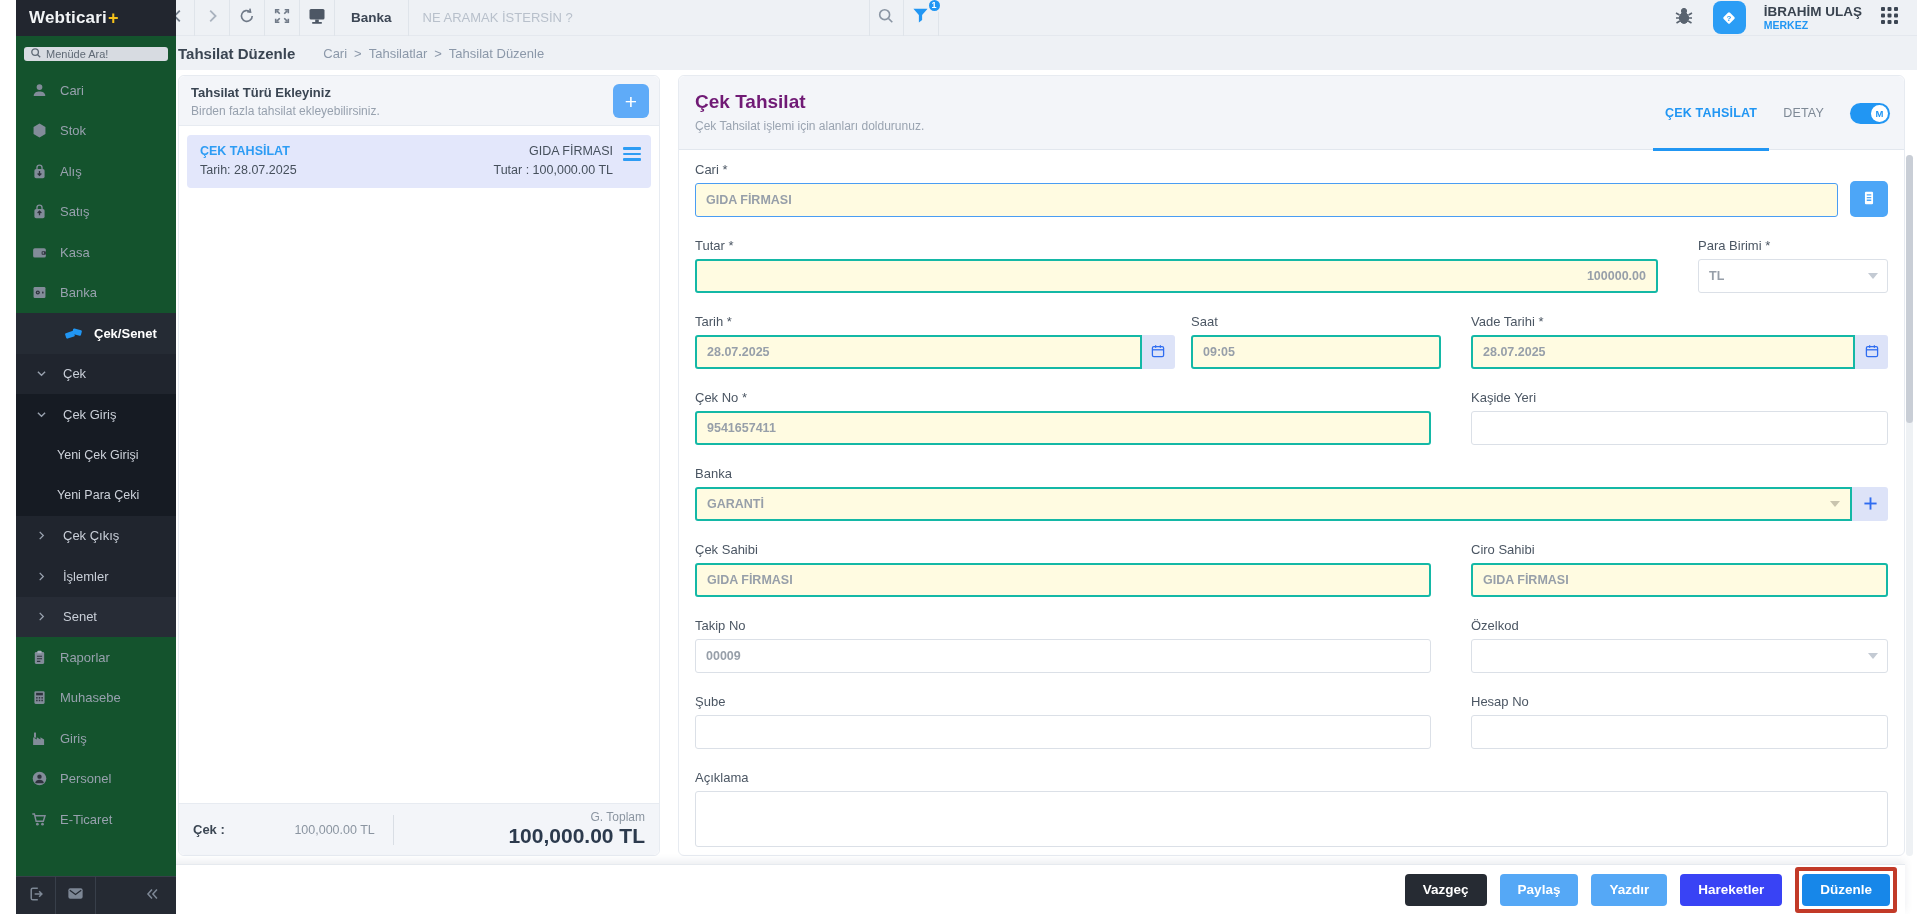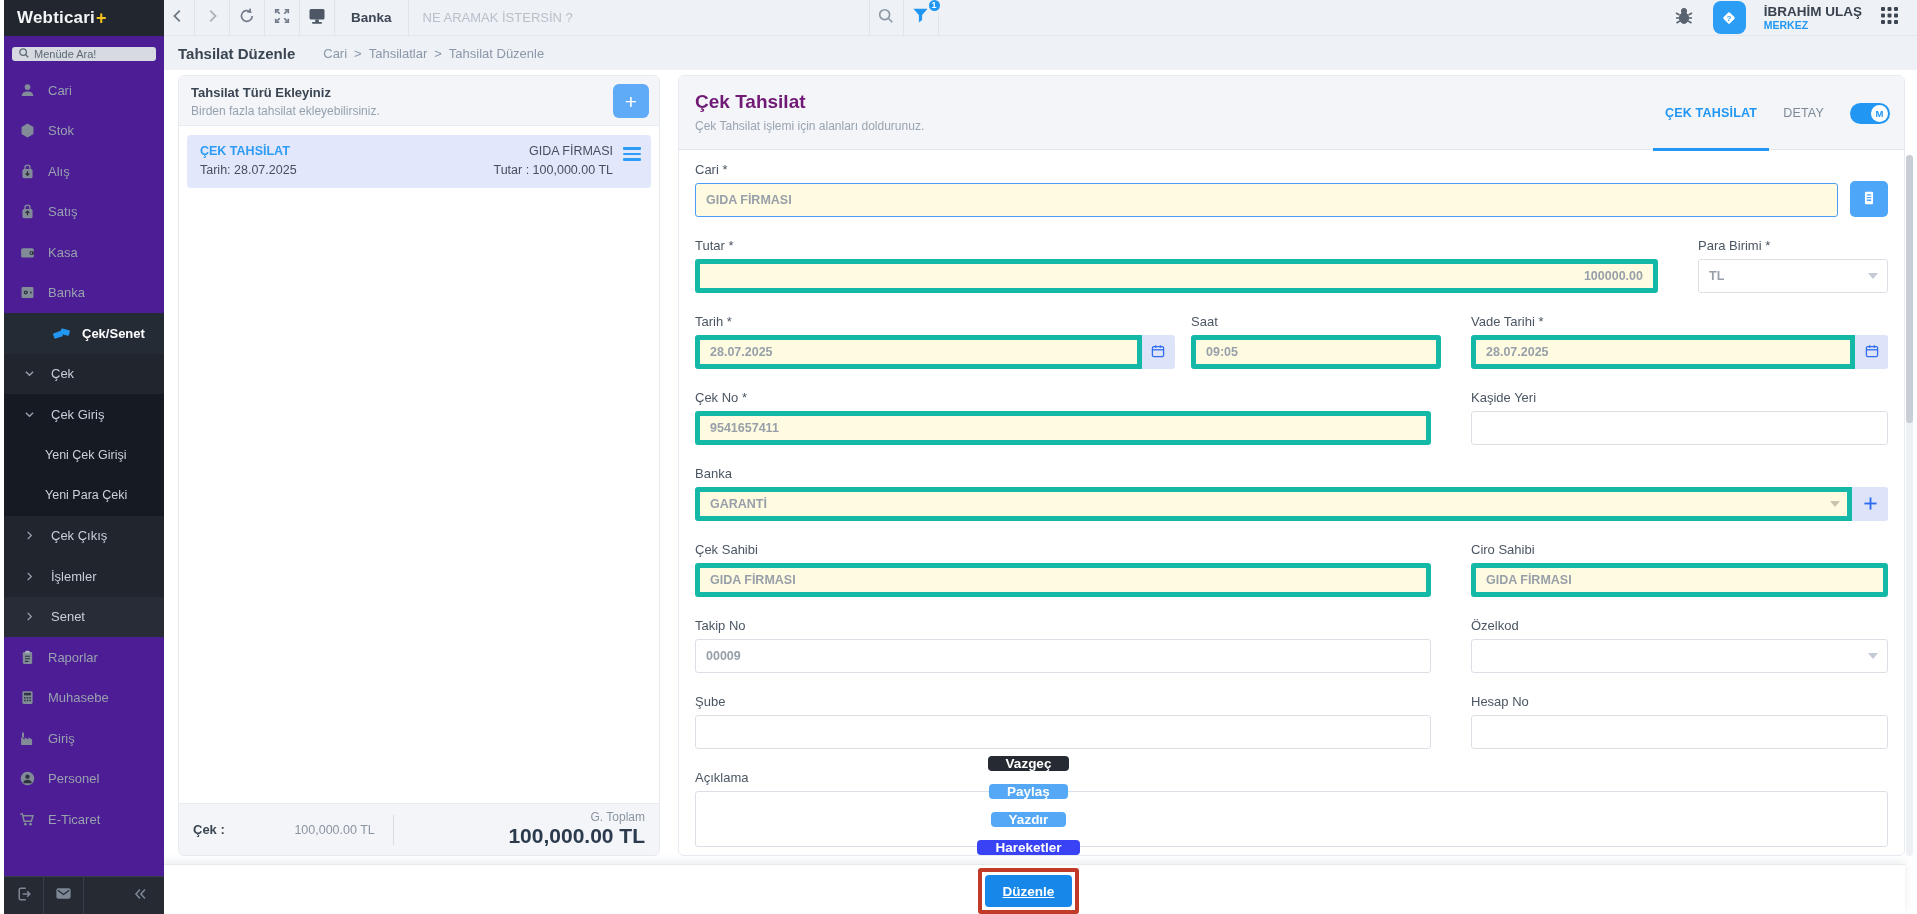--- a/index.html
+++ b/index.html
@@ -28,21 +28,21 @@
   .user-name { font-size:13.5px; font-weight:bold; color:#39434f; }
   .user-branch { font-size:10.5px; font-weight:bold; color:#2196f3; }
 
   
   .page-header { position:absolute; left:160px; top:36px; right:0; height:34px; background:#eef1f5;
                  display:flex; align-items:center; padding-left:18px; }
   .page-title { font-size:15px; font-weight:bold; color:#3a4552; }
   .breadcrumb { margin-left:28px; font-size:13px; color:#8b98a9; display:flex; gap:7px; }
 
   
-  .sidebar { position:absolute; left:4px; top:0; width:160px; height:914px; background:#4c1d95; z-index:5; }
+  .sidebar { position:absolute; left:16px; top:0; width:160px; height:914px; background:#14532d; z-index:5; }
   .logo { height:36px; background:#22262f; display:flex; align-items:center; padding-left:13px;
           font-size:17px; font-weight:bold; color:#f2f4f6; letter-spacing:0.2px; }
   .logo .plus { color:#f6c21b; font-size:18px; margin-left:1px; }
   .side-search { margin:11px 8px 9px 8px; height:14px; background:#d7dbe1; border-radius:3px;
                  display:flex; align-items:center; padding:0 6px; gap:4px; }
   .side-search input { border:none; outline:none; background:transparent; width:90px;
                        font-family:"Liberation Sans",sans-serif; font-size:11px; color:#5f6975; }
   .side-search input::placeholder { color:#5f6975; }
   .si { height:40.5px; display:flex; align-items:center; gap:11px; padding-left:14px;
         color:#98a1ae; font-size:13px; cursor:pointer; }
@@ -103,21 +103,21 @@
   .toggle { width:40px; height:21px; background:#2196f3; border-radius:11px; position:relative; cursor:pointer; }
   .knob { position:absolute; right:2px; top:2px; width:17px; height:17px; background:#fff;
           border-radius:50%; color:#2196f3; font-size:9.5px; font-weight:bold;
           display:flex; align-items:center; justify-content:center; }
   .rc-body { padding:12px 16px 0 16px; }
   .frow { display:flex; gap:40px; margin-bottom:21px; }
   .fcol { display:flex; flex-direction:column; }
   .grow { flex:1; }
   .w-left { flex:0 0 736px; }
   .flabel { font-size:13px; color:#4b5663; margin-bottom:6px; }
-  .inp { height:34px; border-radius:3px; border:5px solid #14b8a6; background:#fffbe1;
+  .inp { height:34px; border-radius:3px; border:2px solid #14b8a6; background:#fffbe1;
          font-family:"Liberation Sans",sans-serif; font-size:12.5px; font-weight:bold; color:#979fa9;
          padding:0 10px; outline:none; width:100%; }
   .inp.white { background:#fff; border:1px solid #dbe0e7; }
   .inp.focused { border:1px solid #4a9df3; }
   .inp.alignr { text-align:right; }
   .combo { position:relative; display:flex; }
   .combo .inp { flex:1; }
   .caret { position:absolute; right:10px; top:14px; width:0; height:0; border-left:5px solid transparent;
            border-right:5px solid transparent; border-top:6px solid #c3cad3; pointer-events:none; }
   .caret.on-yellow { border-top-color:#c9c4ae; }
@@ -131,27 +131,27 @@
   .txa { width:100%; height:56px; resize:none; border:1px solid #dbe0e7; border-radius:3px;
          font-family:"Liberation Sans",sans-serif; font-size:12.5px; color:#59646f; padding:8px 10px; outline:none; }
 
   
   .v-scroll { position:absolute; right:4px; top:155px; width:7px; height:701px; background:#eef1f4; border-radius:4px; }
   .v-thumb { width:7px; height:268px; background:#c9ced6; border-radius:4px; }
 
   
   .action-bar { position:absolute; left:160px; right:12px; bottom:0; height:50px; background:#fff;
                 border-top:1px solid #e6eaef; box-shadow:0 -3px 8px rgba(60,80,110,0.10);
-                display:flex; align-items:center; justify-content:flex-end; gap:13px; padding-right:8px; z-index:4;flex-direction:column; }
+                display:flex; align-items:center; justify-content:flex-end; gap:13px; padding-right:8px; z-index:4; }
   .abtn { height:32px; padding:0 18px; border:none; border-radius:4px; color:#fff; font-size:13.5px;
           font-weight:bold; font-family:"Liberation Sans",sans-serif; cursor:pointer; }
   .b-dark { background:#262b33; }
   .b-lblue { background:#55a8f6; }
   .b-indigo { background:#3943f5; }
-  .b-blue { background:#1787e9;text-decoration:underline; }
+  .b-blue { background:#1787e9; }
   .annot { border:4px solid #c23a28; border-radius:3px; padding:3px; display:flex; }
 </style>
 </head>
 <body>
 
 <div class="screen">
 
   <div class="topbar">
     <div class="nav-btn">
       <span>

